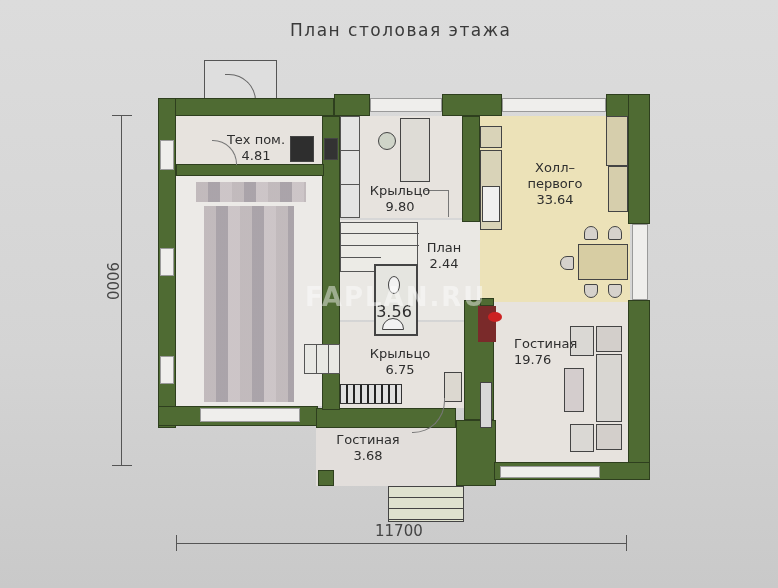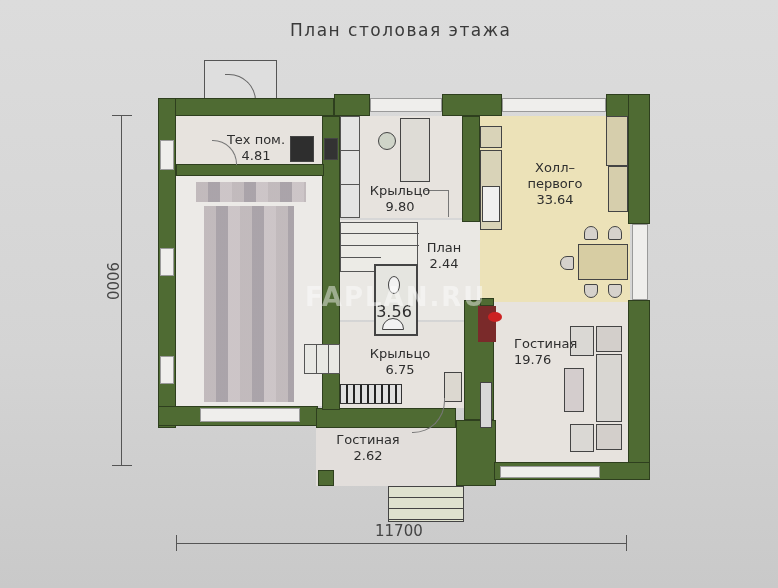--- a/index.html
+++ b/index.html
@@ -167,17 +167,17 @@
   <div class="label" style="left:494px;top:304px;width:110px;text-align:left;padding-left:20px;box-sizing:border-box;margin-top:32px;">
     <div>Гостиная</div>
     <div>19.76</div>
   </div>
   <div class="label" style="left:360px;top:346px;width:80px;">
     <div>Крыльцо</div>
     <div>6.75</div>
   </div>
   <div class="label" style="left:328px;top:432px;width:80px;">
     <div>Гостиная</div>
-    <div>2.62</div>
+    <div>3.68</div>
   </div>
 
   <div class="watermark">FAPLAN.RU</div>
 </div>
 
 </body></html>

